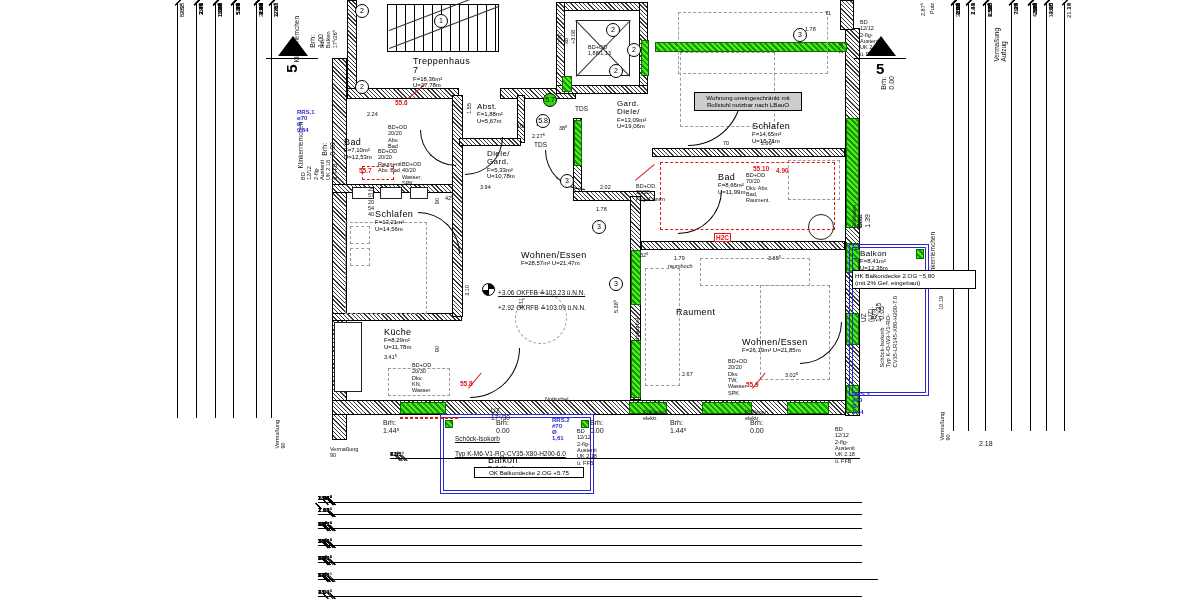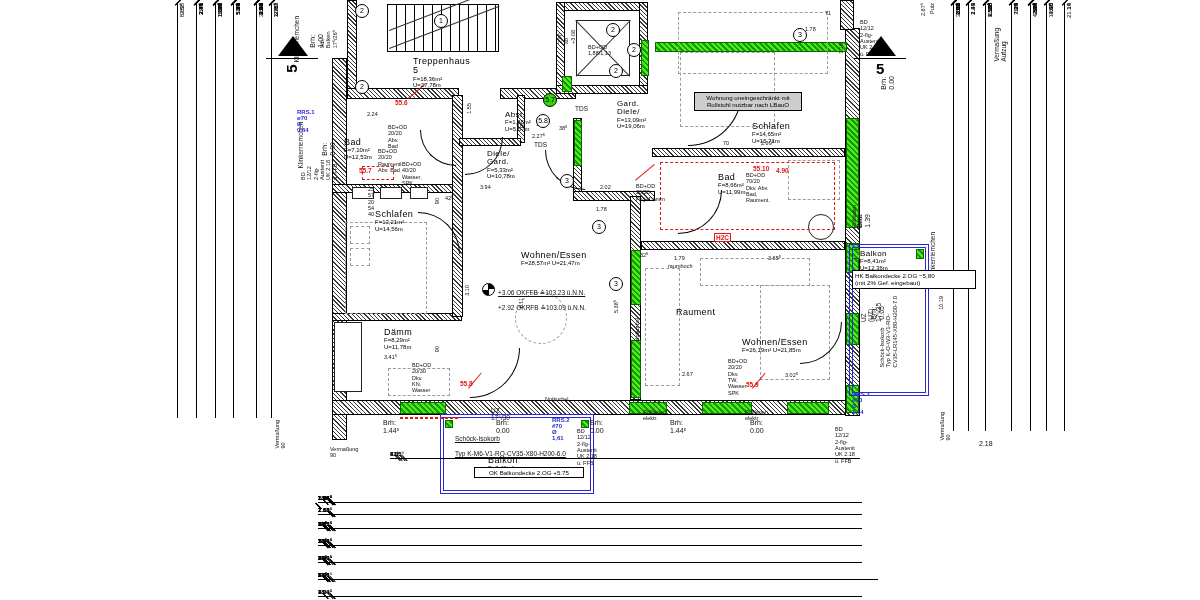--- a/index.html
+++ b/index.html
@@ -121,24 +121,24 @@
       <div class="redline" style="left: 408px; top: 98px; width: 22px; transform: rotate(-40deg); transform-origin: 0px 0px;"></div>
       <div class="redline" style="left: 468px; top: 388px; width: 20px; transform: rotate(-50deg); transform-origin: 0px 0px;"></div>
       <div class="redline" style="left: 752px; top: 388px; width: 20px; transform: rotate(-50deg); transform-origin: 0px 0px;"></div>
       <div class="redline" style="left: 635px; top: 180px; width: 25px; transform: rotate(-40deg); transform-origin: 0px 0px;"></div>
       <div class="stairs" style="left: 387px; top: 4px; width: 112px; height: 48px;"></div>
       <div class="thin" style="left: 389px; top: 48px; width: 118px; transform: rotate(-21deg); transform-origin: 0px 0px;"></div>
       <div class="thin" style="left: 389px; top: 30px; width: 118px; transform: rotate(-21deg); transform-origin: 0px 0px;"></div>
       <div class="thin" style="left: 576px; top: 20px; width: 78px; transform: rotate(46deg); transform-origin: 0px 0px;"></div>
       <div class="thin" style="left: 576px; top: 76px; width: 78px; transform: rotate(-46deg); transform-origin: 0px 0px;"></div>
       <div class="" style="left: 413px; top: 57px;">
-        <div class="roomname" style="position: static; font-size: 9px;">Treppenhaus 5</div>
+        <div class="roomname" style="position: static; font-size: 9px;">Treppenhaus 7</div>
         <div class="roominfo" style="position: static;">F=18,36m² U=27,78m</div>
       </div>
-      <div class="" style="left: 505px; top: 103px; margin-top: 8px;">
+      <div class="" style="left: 477px; top: 103px;">
         <div class="roomname" style="position: static; font-size: 8px;">Abst.</div>
         <div class="roominfo" style="position: static;">F=1,88m²
 U=5,67m</div>
       </div>
       <div class="" style="left: 344px; top: 138px;">
         <div class="roomname" style="position: static; font-size: 9px;">Bad</div>
         <div class="roominfo" style="position: static;">F=7,10m² U=12,53m</div>
       </div>
       <div class="" style="left: 487px; top: 150px;">
         <div class="roomname" style="position: static; font-size: 8px;">Diele/
@@ -152,21 +152,21 @@
       </div>
       <div class="" style="left: 375px; top: 210px;">
         <div class="roomname" style="position: static; font-size: 9px;">Schlafen</div>
         <div class="roominfo" style="position: static;">F=13,21m² U=14,56m</div>
       </div>
       <div class="" style="left: 752px; top: 122px;">
         <div class="roomname" style="position: static; font-size: 9px;">Schlafen</div>
         <div class="roominfo" style="position: static;">F=14,65m² U=15,71m</div>
       </div>
       <div class="" style="left: 384px; top: 328px;">
-        <div class="roomname" style="position: static; font-size: 9px;">Dämm</div>
+        <div class="roomname" style="position: static; font-size: 9px;">Küche</div>
         <div class="roominfo" style="position: static;">F=8,29m² U=11,78m</div>
       </div>
       <div class="" style="left: 521px; top: 251px;">
         <div class="roomname" style="position: static; font-size: 9px;">Wohnen/Essen</div>
         <div class="roominfo" style="position: static;">F=28,57m² U=21,47m</div>
       </div>
       <div class="" style="left: 718px; top: 173px;">
         <div class="roomname" style="position: static; font-size: 9px;">Bad</div>
         <div class="roominfo" style="position: static;">F=8,66m² U=11,99m</div>
       </div>

